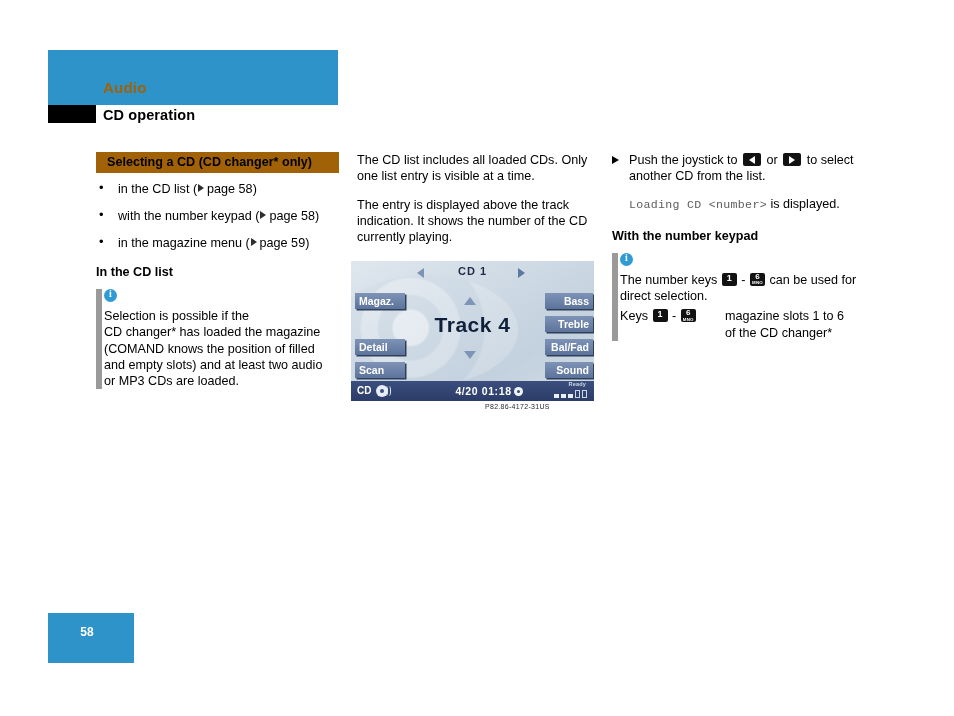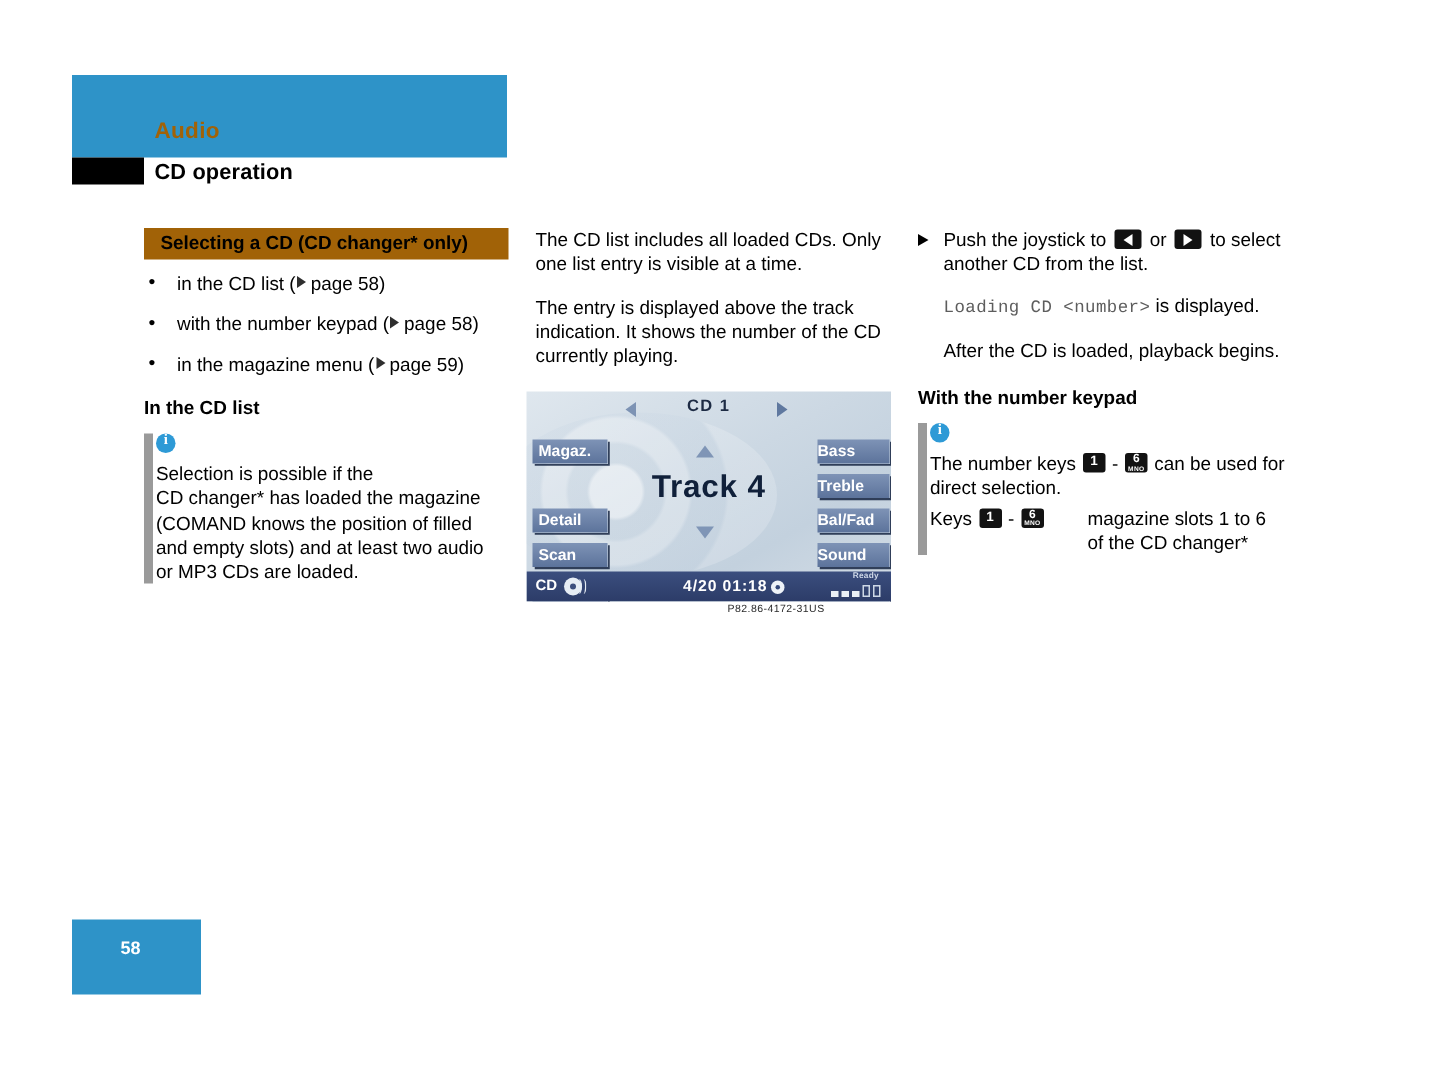--- a/index.html
+++ b/index.html
@@ -109,21 +109,21 @@
     background:radial-gradient(circle at 42% 48%, rgba(255,255,255,.55) 0 14%, rgba(205,217,228,.30) 16% 26%, rgba(255,255,255,.30) 28% 40%, rgba(198,212,226,.28) 42% 60%, rgba(255,255,255,.22) 62% 100%);
     opacity:.85;
   }
   .sbtn{
     position:absolute;height:16px;background:linear-gradient(#7e93b6,#5c739b);
     color:#ffffff;font-size:10.5px;font-weight:bold;line-height:16px;
     box-shadow:1.5px 1.5px 0 rgba(20,35,65,.85);
     margin-top:28px;
   }
   .sbtn.l{left:4px;width:50px;text-align:left;padding-left:4px;box-sizing:border-box;}
-  .sbtn.r{right:1px;width:48px;padding-right:4px;box-sizing:border-box;}
+  .sbtn.r{right:1px;width:48px;text-align:right;padding-right:4px;box-sizing:border-box;}
   .scd-label{position:absolute;top:4px;left:0;width:243px;text-align:center;font-size:11px;font-weight:bold;color:#1d2b44;letter-spacing:1px;}
   .sarrow{position:absolute;width:0;height:0;}
   .sarrow.lt{left:66px;top:7px;border-top:5px solid transparent;border-bottom:5px solid transparent;border-right:7px solid #7d93b4;}
   .sarrow.rt{left:167px;top:7px;border-top:5px solid transparent;border-bottom:5px solid transparent;border-left:7px solid #5f789f;}
   .sarrow.up{left:113px;top:36px;border-left:6px solid transparent;border-right:6px solid transparent;border-bottom:8px solid #7f95b6;}
   .sarrow.dn{left:113px;top:90px;border-left:6px solid transparent;border-right:6px solid transparent;border-top:8px solid #7f95b6;}
   .strack{
     position:absolute;left:0;top:52px;width:243px;text-align:center;
     font-size:21px;font-weight:bold;color:#10203a;letter-spacing:.5px;
   }
@@ -234,21 +234,20 @@
       <span class="arrowkey left"></span>
       <span>or</span>
       <span class="arrowkey right"></span>
       <span>to select another CD from the list.</span>
     </p>
 
     <p class="p indent">
       <span class="mono">Loading CD &lt;number&gt;</span><span> is displayed.</span>
     </p>
 
-    <p class="p indent">After the CD is loaded, playback begins.</p>
 
     <div class="bold-head first">With the number keypad</div>
 
     <div class="note">
       <span class="info-i"></span>
       <p>
         <span>The number keys</span>
         <span class="keybox"><span class="kd">1</span></span>
         <span>-</span>
         <span class="keybox withsub"><span class="kd">6</span><span class="ks">MNO</span></span>

